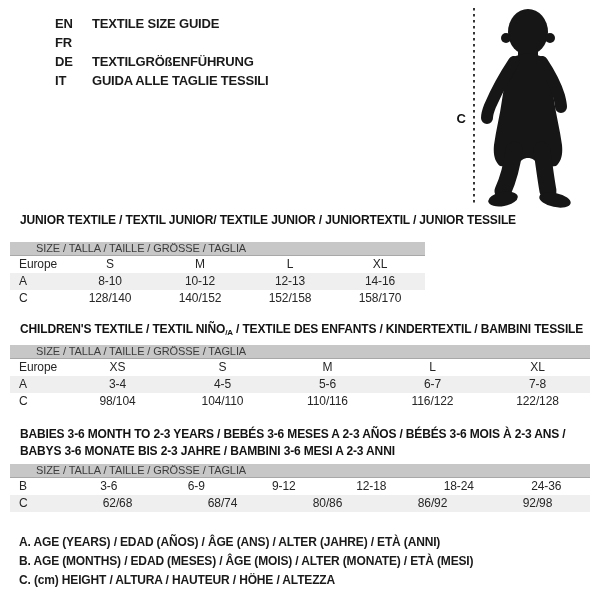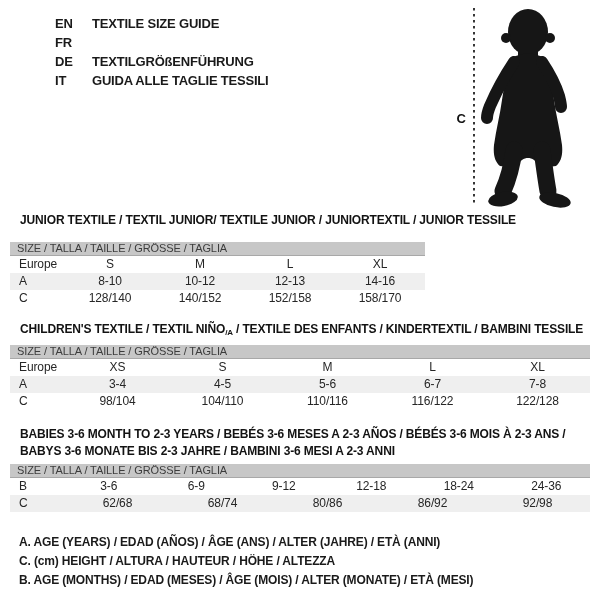--- a/index.html
+++ b/index.html
@@ -19,21 +19,21 @@
   .figure-svg{left:440px;top:0;width:160px;height:212px;}
 
   
   .t-title{font-weight:700;font-size:12px;letter-spacing:-0.15px;color:#131313;white-space:nowrap;}
   .t-title .sub{font-size:8px;vertical-align:-2px;}
   .t-title2{line-height:17px;}
 
   
   .size-table{background:#fff;}
   .size-bar{background:#c7c7c7;border-bottom:1px solid #a8a8a8;height:13px;line-height:13px;
-            font-size:11px;color:#3c3c3c;padding-left:7px;letter-spacing:-0.1px;}
+            font-size:11px;color:#3c3c3c;padding-left:26px;letter-spacing:-0.1px;}
   .trow{display:flex;height:17px;line-height:17px;font-size:12px;color:#262626;letter-spacing:-0.1px;}
   .trow.alt{background:#efefef;}
   .trow .lbl{width:46px;padding-left:9px;}
   .trow .val{flex:1 1 0;text-align:center;}
 
   
   .footnotes{left:19px;top:533px;}
   .footnote{font-weight:700;font-size:12px;line-height:19px;letter-spacing:-0.15px;white-space:nowrap;}
 </style>
 </head>
@@ -152,15 +152,15 @@
     <div class="val">62/68</div>
     <div class="val">68/74</div>
     <div class="val">80/86</div>
     <div class="val">86/92</div>
     <div class="val">92/98</div>
   </div>
 </div>
 
 <div class="abs footnotes">
   <div class="footnote">A. AGE (YEARS) / EDAD (AÑOS) / ÂGE (ANS) / ALTER (JAHRE) / ETÀ (ANNI)</div>
+  <div class="footnote">B. AGE (MONTHS) / EDAD (MESES) / ÂGE (MOIS) / ALTER (MONATE) / ETÀ (MESI)</div>
   <div class="footnote">C. (cm) HEIGHT / ALTURA / HAUTEUR / HÖHE / ALTEZZA</div>
-  <div class="footnote">B. AGE (MONTHS) / EDAD (MESES) / ÂGE (MOIS) / ALTER (MONATE) / ETÀ (MESI)</div>
 </div>
 
 </body></html>

